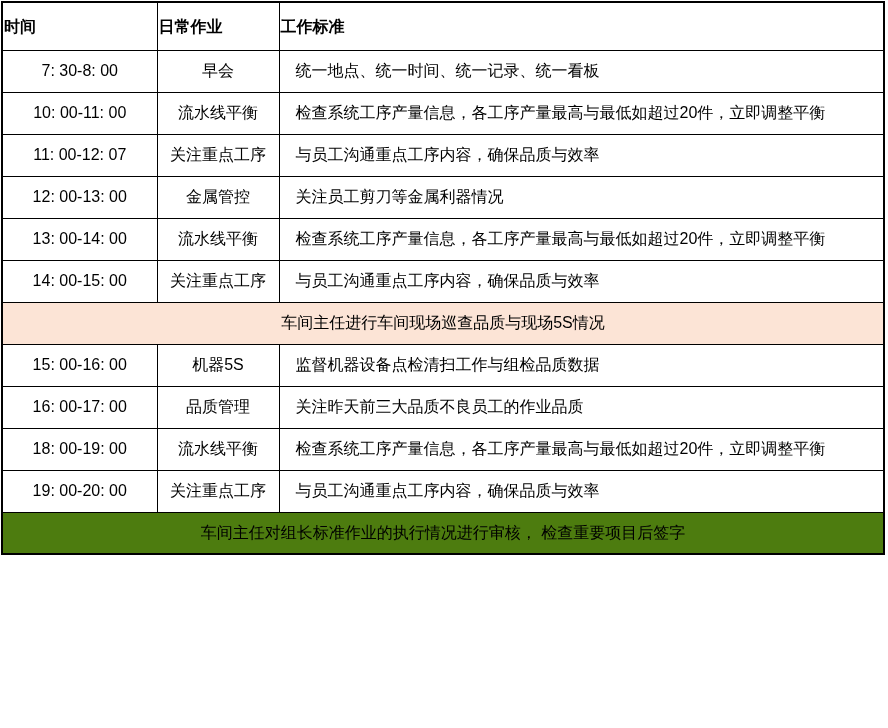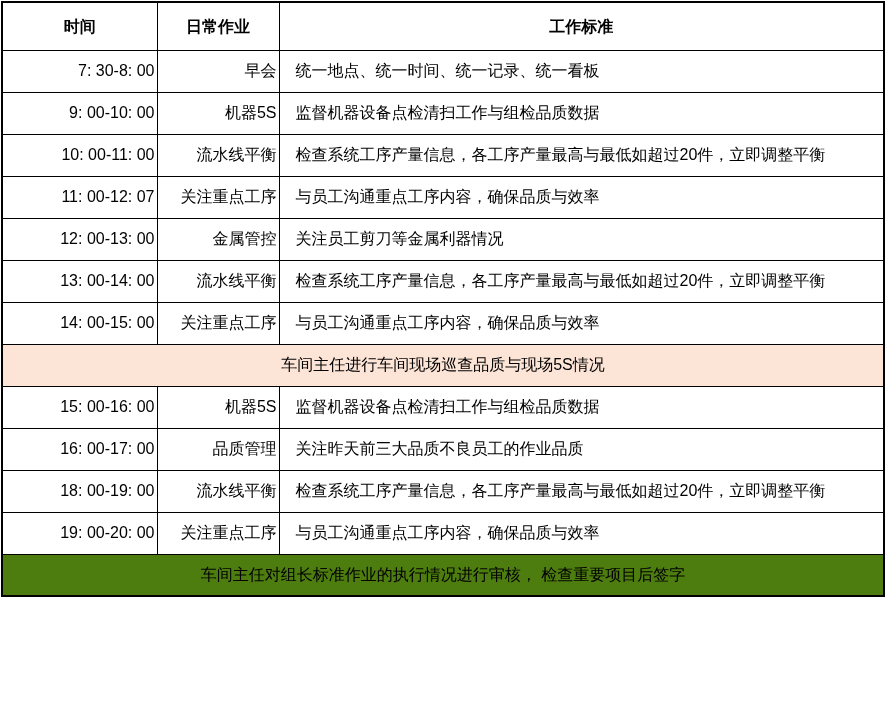--- a/index.html
+++ b/index.html
@@ -26,28 +26,28 @@
     border: 1px solid var(--border-color);
     font-size: 16px;
     line-height: 1.2;
     overflow: hidden;
     white-space: nowrap;
   }
   thead tr { height: 48px; }
   tbody tr { height: 42px; }
   th {
     font-weight: bold;
-    text-align: center;
+    text-align: left;
     background: #ffffff;
   }
   .col-time { width: 155px; }
   .col-task { width: 122px; }
   .col-standard { width: 605px; }
   .cell-time, .cell-task {
-    text-align: right;
+    text-align: center;
     padding: 0 2px;
   }
   .cell-standard {
     text-align: left;
     padding: 0 16px;
   }
   .cell-band {
     background: var(--band-bg);
     text-align: center;
     padding: 0 4px;
@@ -72,25 +72,20 @@
       <th>时间</th>
       <th>日常作业</th>
       <th>工作标准</th>
     </tr>
   </thead>
   <tbody>
       <tr>
         <td class="cell-time">7: 30-8: 00</td>
         <td class="cell-task">早会</td>
         <td class="cell-standard">统一地点、统一时间、统一记录、统一看板</td>
-      </tr>
-      <tr>
-        <td class="cell-time">9: 00-10: 00</td>
-        <td class="cell-task">机器5S</td>
-        <td class="cell-standard">监督机器设备点检清扫工作与组检品质数据</td>
       </tr>
       <tr>
         <td class="cell-time">10: 00-11: 00</td>
         <td class="cell-task">流水线平衡</td>
         <td class="cell-standard">检查系统工序产量信息，各工序产量最高与最低如超过20件，立即调整平衡</td>
       </tr>
       <tr>
         <td class="cell-time">11: 00-12: 07</td>
         <td class="cell-task">关注重点工序</td>
         <td class="cell-standard">与员工沟通重点工序内容，确保品质与效率</td>

